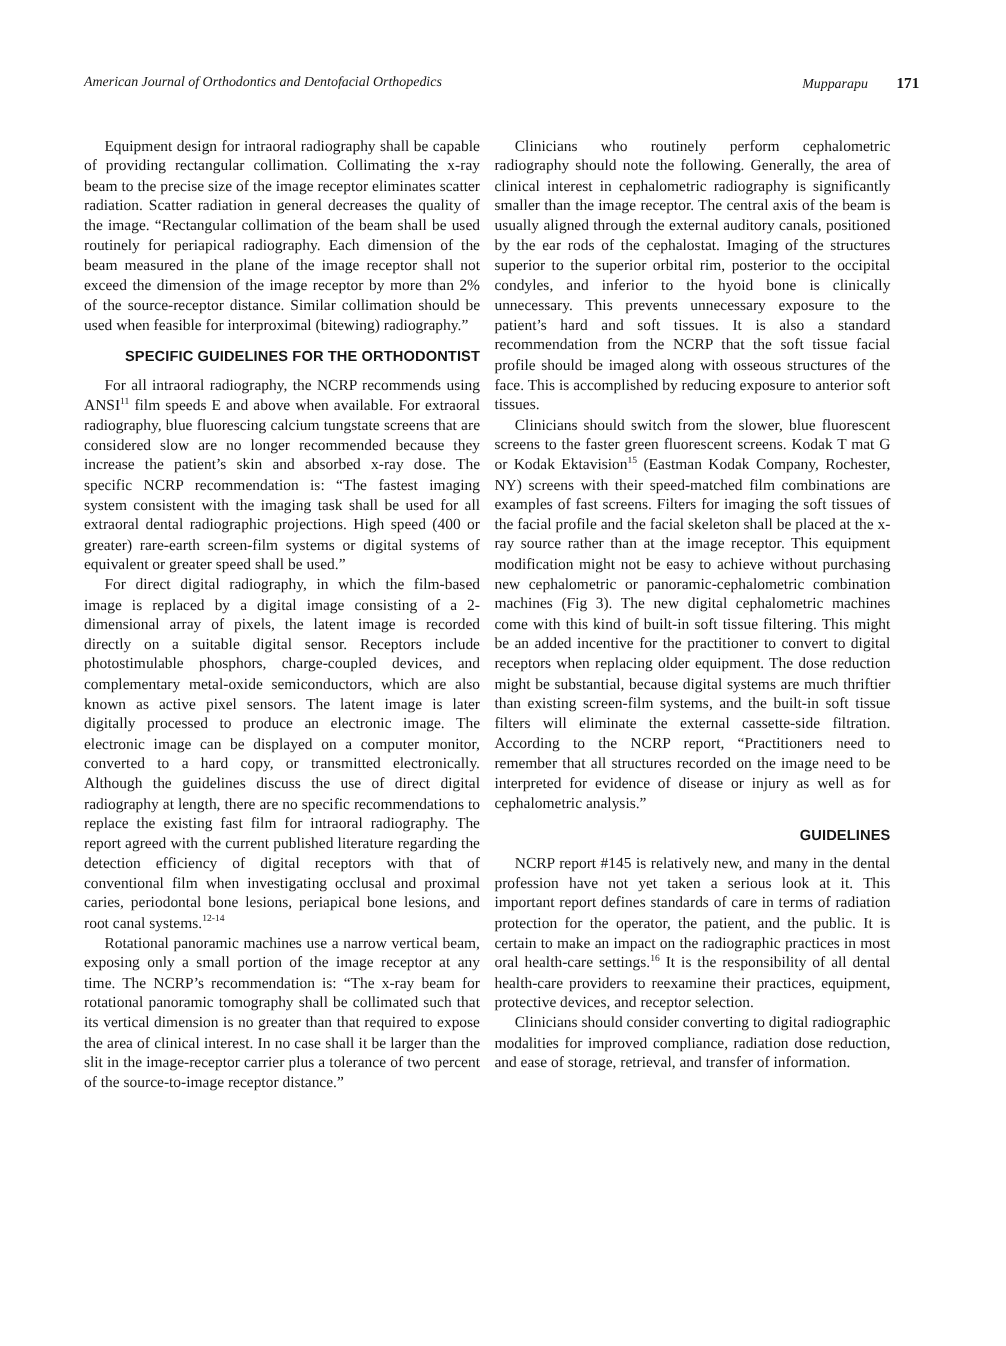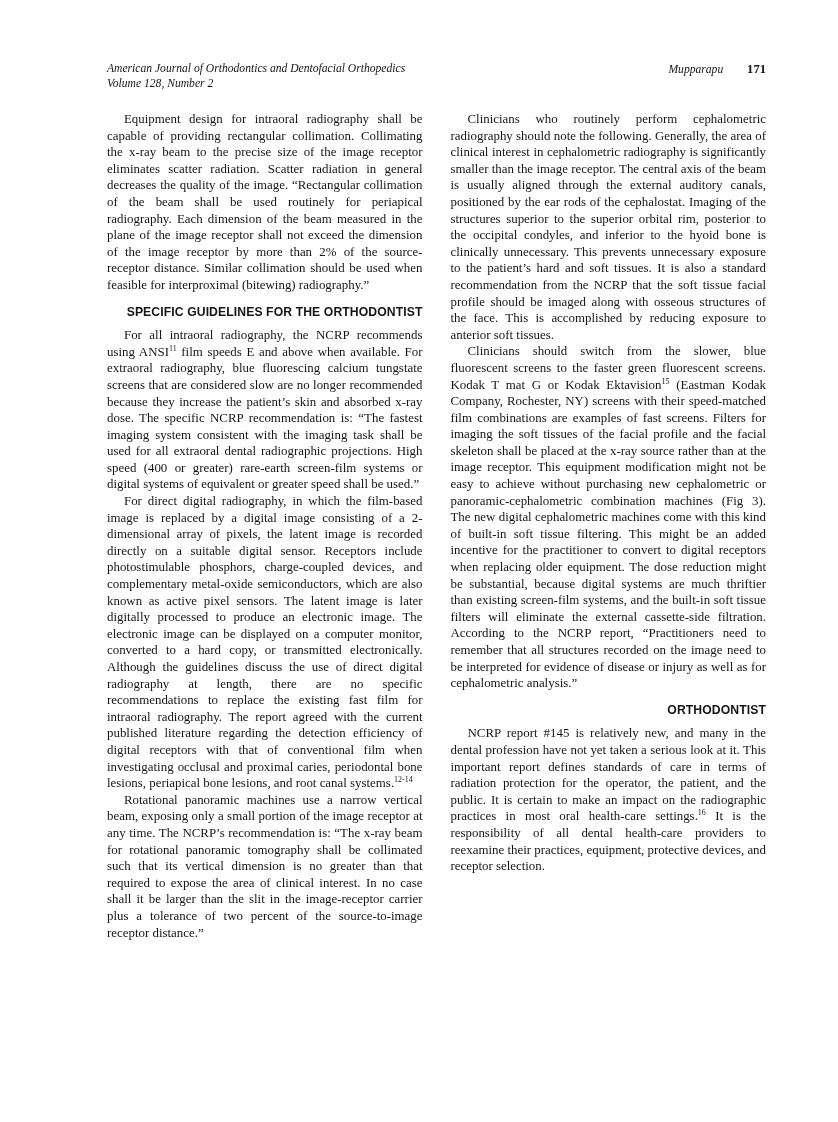--- a/index.html
+++ b/index.html
@@ -5,21 +5,21 @@
   html, body {
     margin: 0;
     padding: 0;
     background: #ffffff;
   }
   .page {
     width: 838px;
     height: 1122px;
     box-sizing: border-box;
     background: #ffffff;
-    padding: 62px 72px 0 107px;
+    padding: 62px 72px 0 70px;
     font-family: "Liberation Serif", serif;
     color: #151515;
     overflow: hidden;
     position: relative;
   }
   .page-header {
     display: flex;
     justify-content: space-between;
     align-items: flex-start;
     font-size: 11.6px;
@@ -35,22 +35,22 @@
     font-style: italic;
     font-size: 11.6px;
   }
   .page-number {
     font-weight: bold;
     font-size: 12.6px;
     margin-left: 21px;
   }
   .columns {
     display: flex;
-    gap: 28px;
-    margin-top: 20px;
+    gap: 12px;
+    margin-top: 36px;
   }
   .col {
     width: 330px;
     text-align: justify;
     font-size: 12.9px;
     line-height: 16.6px;
     hyphens: auto;
     -webkit-hyphens: auto;
   }
   .col p {
@@ -72,37 +72,37 @@
   }
 </style>
 </head>
 <body>
 
 <div class="page">
 
   <header class="page-header">
     <div class="header-left">
       <div>American Journal of Orthodontics and Dentofacial Orthopedics</div>
-      <div>Volume 128, Number 2</div>
     </div>
     <div class="header-right">
       <span class="author-name">Mupparapu</span>
       <span class="page-number">171</span>
     </div>
   </header>
 
   <main class="columns">
     <section class="col" id="col-left">
         <p>Equipment design for intraoral radiography shall be capable of providing rectangular collimation. Collimating the x-ray beam to the precise size of the image receptor eliminates scatter radiation. Scatter radiation in general decreases the quality of the image. “Rectangular collimation of the beam shall be used routinely for periapical radiography. Each dimension of the beam measured in the plane of the image receptor shall not exceed the dimension of the image receptor by more than 2% of the source-receptor distance. Similar collimation should be used when feasible for interproximal (bitewing) radiography.”</p>
         <h2>SPECIFIC GUIDELINES FOR THE ORTHODONTIST</h2>
         <p>For all intraoral radiography, the NCRP recommends using ANSI<sup>11</sup> film speeds E and above when available. For extraoral radiography, blue fluorescing calcium tungstate screens that are considered slow are no longer recommended because they increase the patient’s skin and absorbed x-ray dose. The specific NCRP recommendation is: “The fastest imaging system consistent with the imaging task shall be used for all extraoral dental radiographic projections. High speed (400 or greater) rare-earth screen-film systems or digital systems of equivalent or greater speed shall be used.”</p>
         <p>For direct digital radiography, in which the film-based image is replaced by a digital image consisting of a 2-dimensional array of pixels, the latent image is recorded directly on a suitable digital sensor. Receptors include photostimulable phosphors, charge-coupled devices, and complementary metal-oxide semiconductors, which are also known as active pixel sensors. The latent image is later digitally processed to produce an electronic image. The electronic image can be displayed on a computer monitor, converted to a hard copy, or transmitted electronically. Although the guidelines discuss the use of direct digital radiography at length, there are no specific recommendations to replace the existing fast film for intraoral radiography. The report agreed with the current published literature regarding the detection efficiency of digital receptors with that of conventional film when investigating occlusal and proximal caries, periodontal bone lesions, periapical bone lesions, and root canal systems.<sup>12-14</sup></p>
         <p>Rotational panoramic machines use a narrow vertical beam, exposing only a small portion of the image receptor at any time. The NCRP’s recommendation is: “The x-ray beam for rotational panoramic tomography shall be collimated such that its vertical dimension is no greater than that required to expose the area of clinical interest. In no case shall it be larger than the slit in the image-receptor carrier plus a tolerance of two percent of the source-to-image receptor distance.”</p>
       </section>
     <section class="col" id="col-right">
         <p>Clinicians who routinely perform cephalometric radiography should note the following. Generally, the area of clinical interest in cephalometric radiography is significantly smaller than the image receptor. The central axis of the beam is usually aligned through the external auditory canals, positioned by the ear rods of the cephalostat. Imaging of the structures superior to the superior orbital rim, posterior to the occipital condyles, and inferior to the hyoid bone is clinically unnecessary. This prevents unnecessary exposure to the patient’s hard and soft tissues. It is also a standard recommendation from the NCRP that the soft tissue facial profile should be imaged along with osseous structures of the face. This is accomplished by reducing exposure to anterior soft tissues.</p>
         <p>Clinicians should switch from the slower, blue fluorescent screens to the faster green fluorescent screens. Kodak T mat G or Kodak Ektavision<sup>15</sup> (Eastman Kodak Company, Rochester, NY) screens with their speed-matched film combinations are examples of fast screens. Filters for imaging the soft tissues of the facial profile and the facial skeleton shall be placed at the x-ray source rather than at the image receptor. This equipment modification might not be easy to achieve without purchasing new cephalometric or panoramic-cephalometric combination machines (Fig 3). The new digital cephalometric machines come with this kind of built-in soft tissue filtering. This might be an added incentive for the practitioner to convert to digital receptors when replacing older equipment. The dose reduction might be substantial, because digital systems are much thriftier than existing screen-film systems, and the built-in soft tissue filters will eliminate the external cassette-side filtration. According to the NCRP report, “Practitioners need to remember that all structures recorded on the image need to be interpreted for evidence of disease or injury as well as for cephalometric analysis.”</p>
-        <h2>ORTHODONTIST</h2>
+        <h2>GUIDELINES</h2>
         <p>NCRP report #145 is relatively new, and many in the dental profession have not yet taken a serious look at it. This important report defines standards of care in terms of radiation protection for the operator, the patient, and the public. It is certain to make an impact on the radiographic practices in most oral health-care settings.<sup>16</sup> It is the responsibility of all dental health-care providers to reexamine their practices, equipment, protective devices, and receptor selection.</p>
+        <p>Clinicians should consider converting to digital radiographic modalities for improved compliance, radiation dose reduction, and ease of storage, retrieval, and transfer of information.</p>
       </section>
   </main>
 
 </div>
 
 </body></html>

